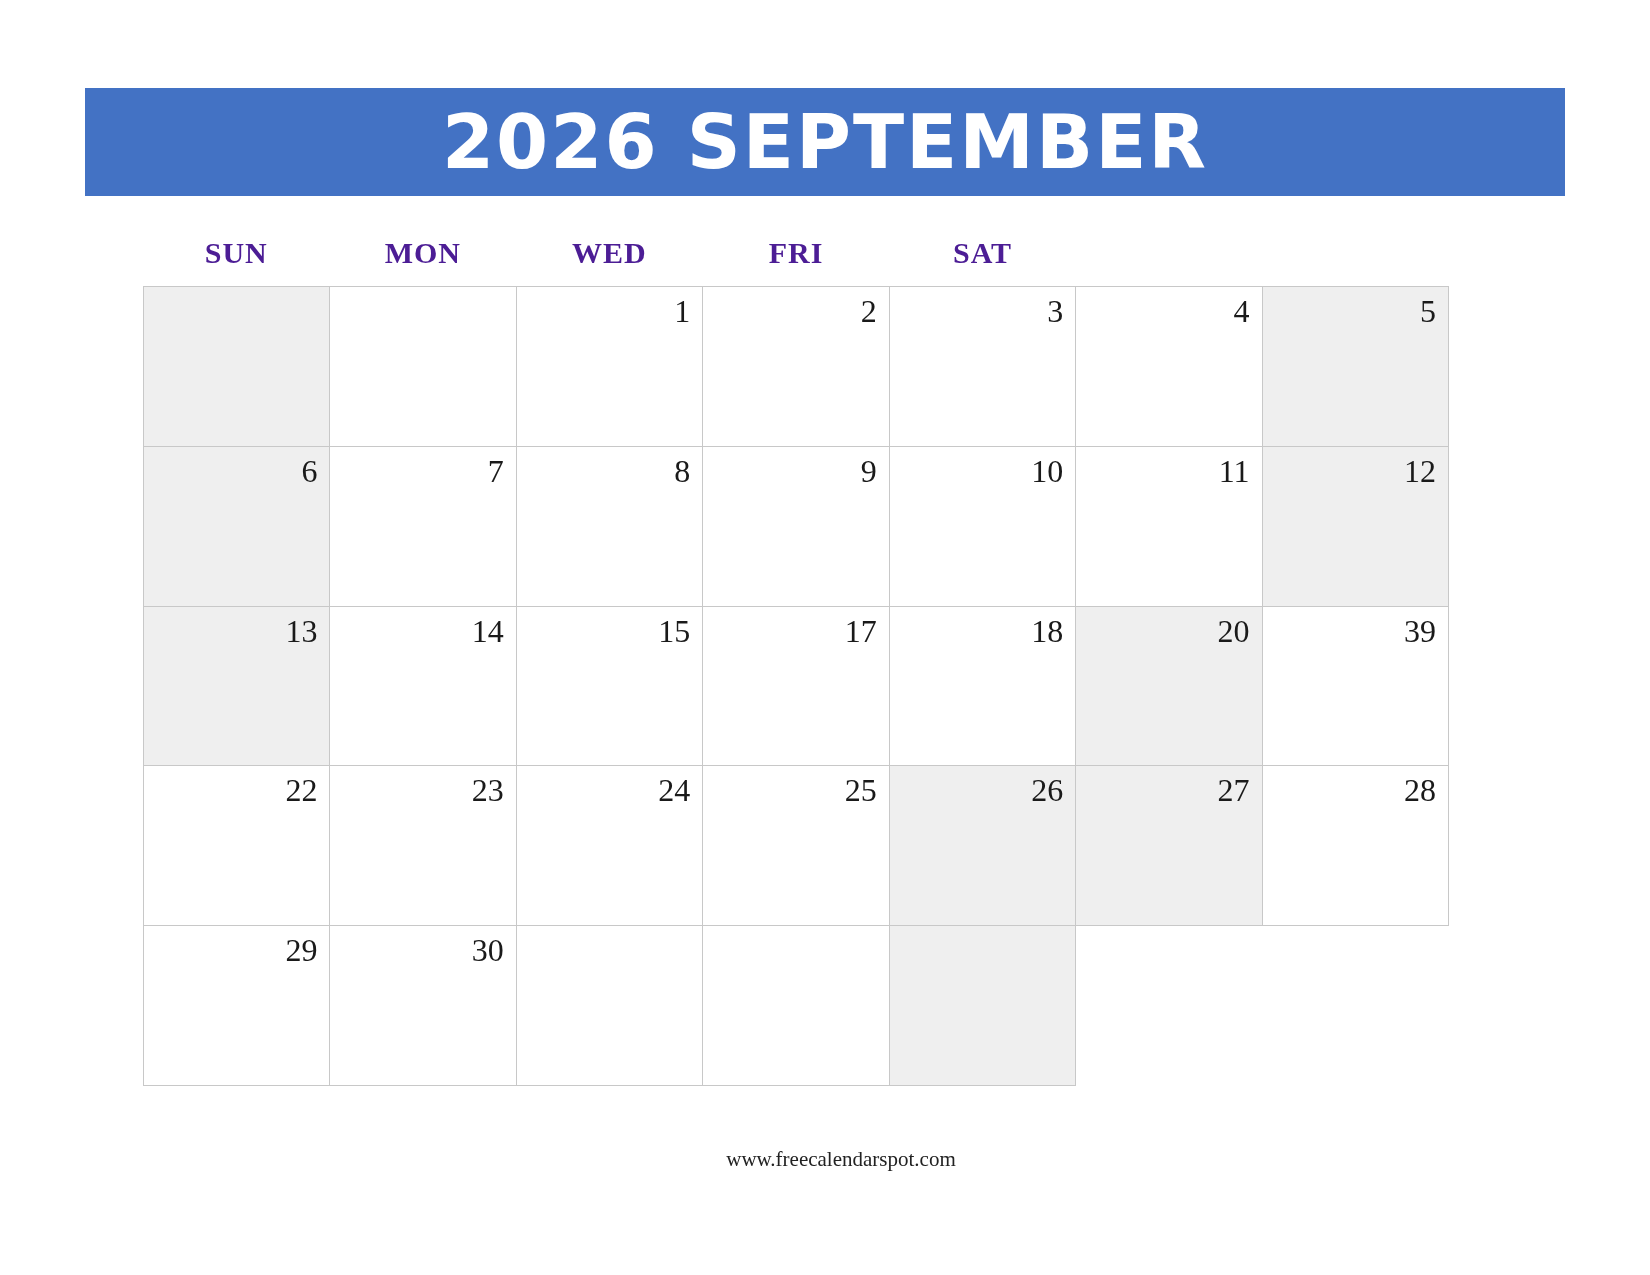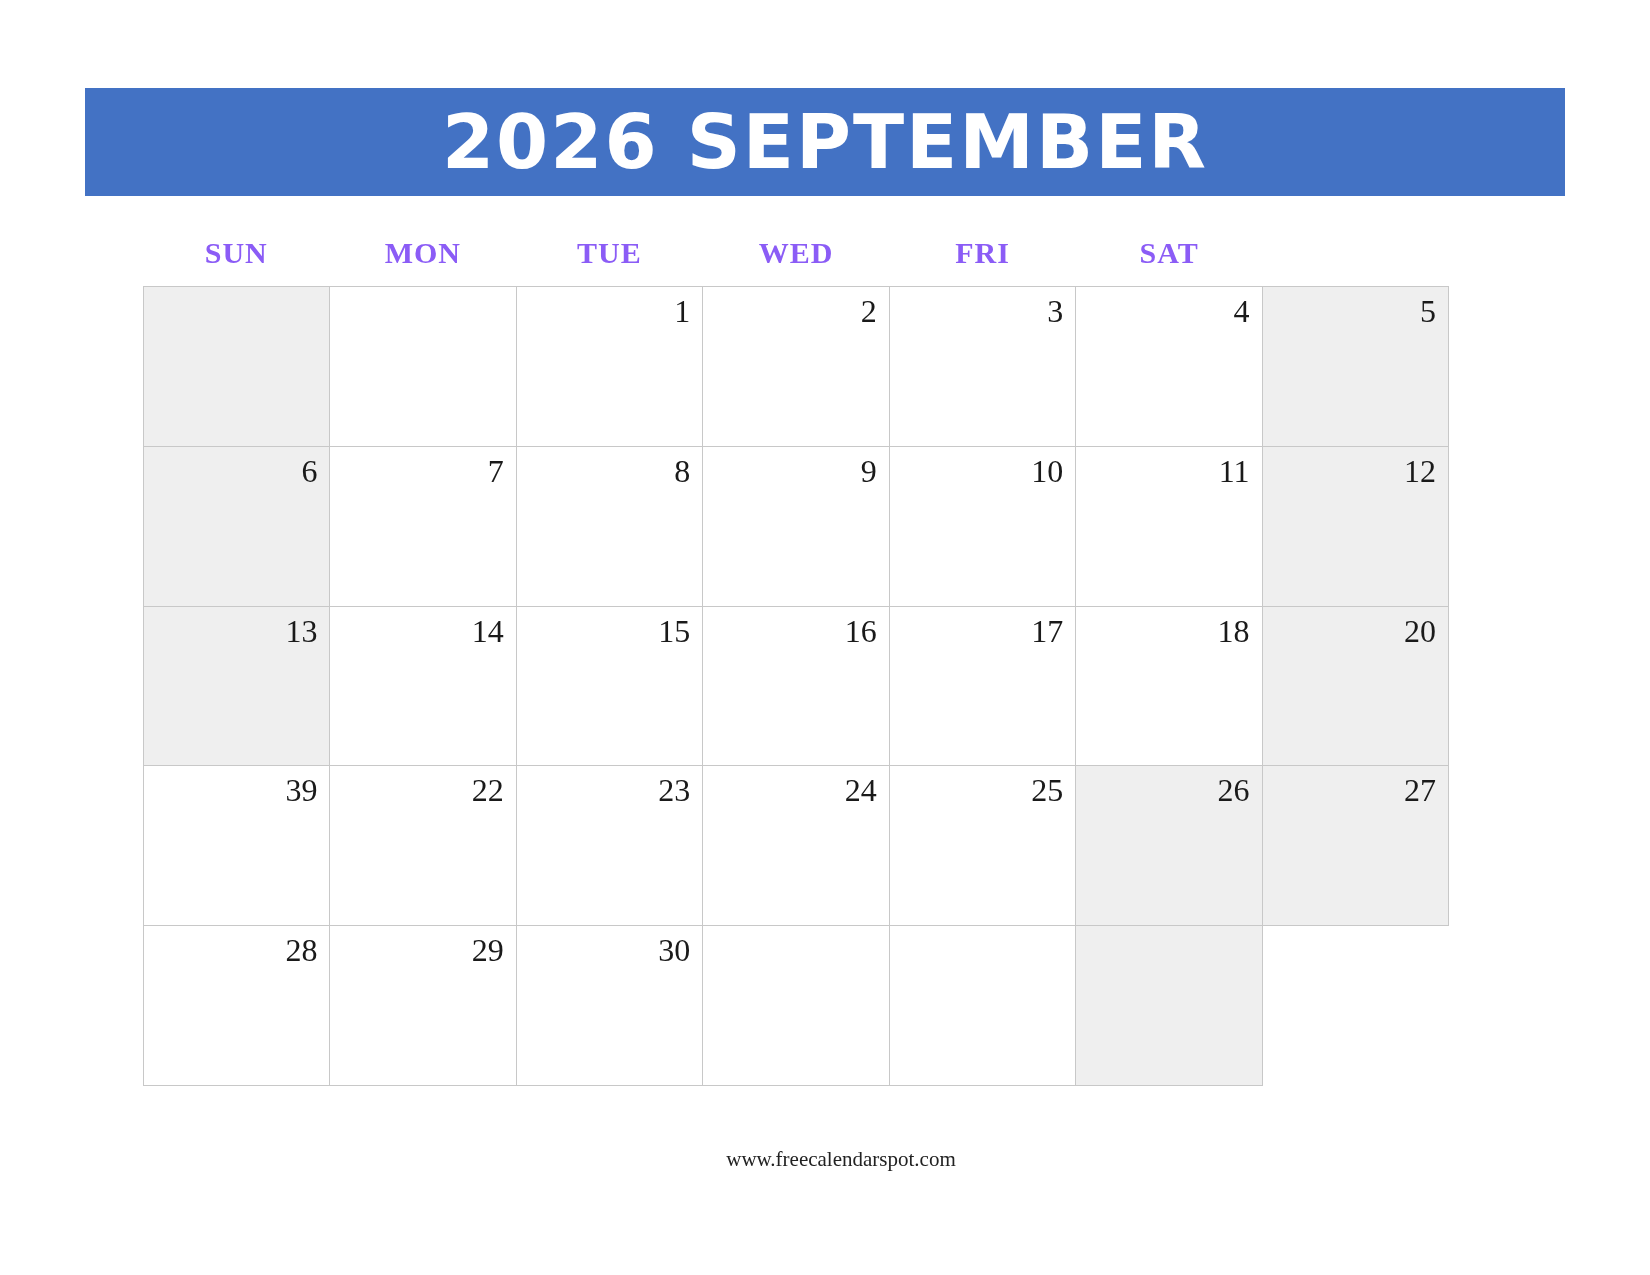--- a/index.html
+++ b/index.html
@@ -56,21 +56,21 @@
     display: grid;
     grid-template-columns: repeat(7, 1fr);
   }
   .weekday-cell {
     display: flex;
     align-items: center;
     justify-content: center;
     font-family: "Liberation Serif", serif;
     font-weight: bold;
     font-size: 30px;
-    color: #8b5cf6;
+    color: #4c1d95;
     letter-spacing: 1px;
   }
 
   
   .grid {
     position: absolute;
     left: 143px;
     top: 286px;
     width: 1306px;
     height: 800px;
@@ -118,21 +118,20 @@
 
 <div class="page">
 
   <div class="title-banner">
     <span class="title-text">2026 SEPTEMBER</span>
   </div>
 
   <div class="weekday-row" id="weekday-row">
       <div class="weekday-cell">SUN</div>
       <div class="weekday-cell">MON</div>
-      <div class="weekday-cell">TUE</div>
       <div class="weekday-cell">WED</div>
       <div class="weekday-cell">FRI</div>
       <div class="weekday-cell">SAT</div>
     </div>
 
   <div class="grid" id="calendar-grid">
       <div class="day-cell weekend">
         <span class="day-num"></span>
       </div>
       <div class="day-cell">
@@ -177,23 +176,20 @@
       <div class="day-cell weekend">
         <span class="day-num">13</span>
       </div>
       <div class="day-cell">
         <span class="day-num">14</span>
       </div>
       <div class="day-cell">
         <span class="day-num">15</span>
       </div>
       <div class="day-cell">
-        <span class="day-num">16</span>
-      </div>
-      <div class="day-cell">
         <span class="day-num">17</span>
       </div>
       <div class="day-cell">
         <span class="day-num">18</span>
       </div>
       <div class="day-cell weekend">
         <span class="day-num">20</span>
       </div>
       <div class="day-cell">
         <span class="day-num">39</span>

